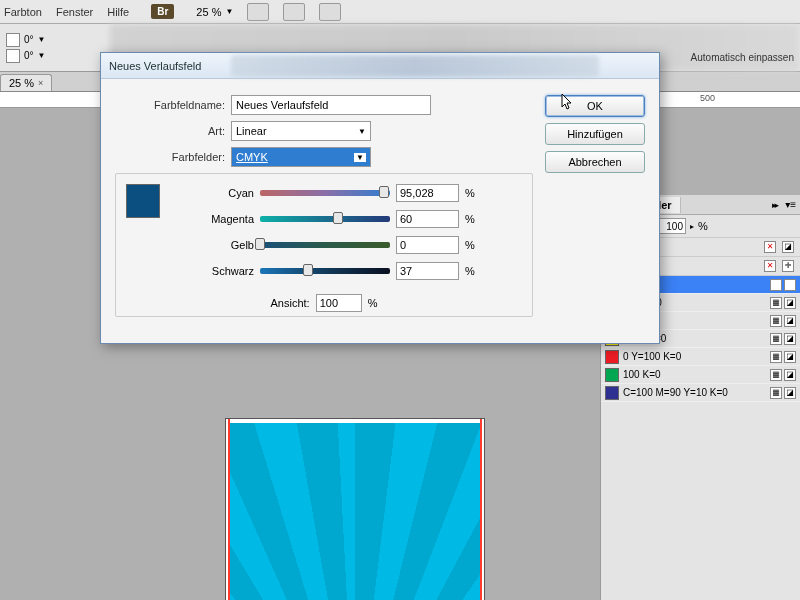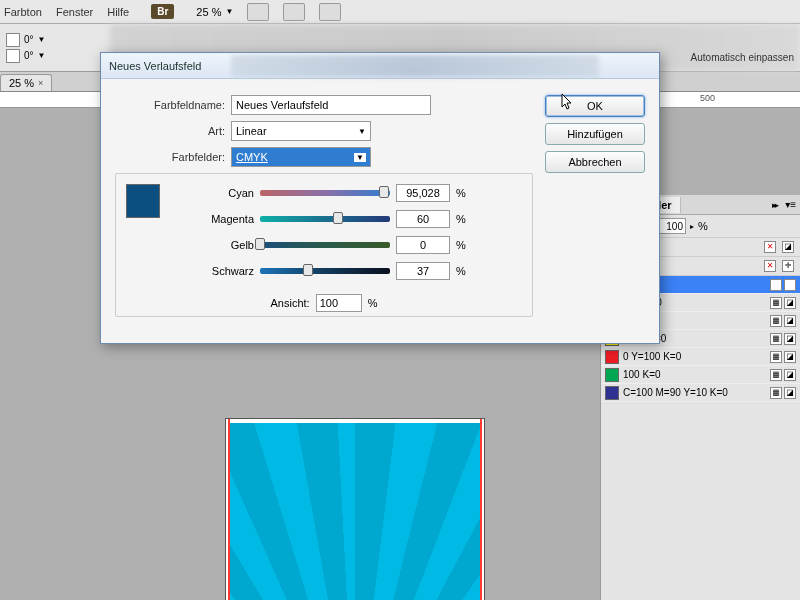--- a/index.html
+++ b/index.html
@@ -77,21 +77,21 @@
 .dialog .row select, .dialog .row .select { height: 20px; border: 1px solid #999; background: #fff; padding: 0 20px 0 4px; font-size: 11px; position: relative; display: inline-flex; align-items: center; }
 .dialog .row .select.hl { background: #2f7dd1; color: #fff; text-decoration: underline; }
 .dialog .row .select .arr { position: absolute; right: 4px; font-size: 8px; }
 .dialog .row .select.hl .arr { color: #000; background: #fff; padding: 0 2px; }
 .dialog .fieldset { border: 1px solid #ccc; border-radius: 2px; padding: 10px 10px 4px 10px; margin-top: 2px; }
 .dialog .preview { width: 34px; height: 34px; background: #0b4f81; border: 1px solid #666; margin-right: 6px; }
 .dialog .slider-row { display: flex; align-items: center; margin-bottom: 8px; gap: 6px; }
 .dialog .slider-row .sl-lbl { width: 80px; text-align: right; }
 .dialog .slider { width: 130px; height: 6px; position: relative; border-radius: 2px; }
 .dialog .slider .thumb { position: absolute; top: -4px; width: 10px; height: 12px; background: #e8e8e8; border: 1px solid #666; border-radius: 2px; transform: translateX(-50%); }
-.dialog .slider-row input { width: 54px; height: 18px; border: 1px solid #999; text-align: center; padding: 8px 3px; font-size: 11px; }
+.dialog .slider-row input { width: 63px; height: 18px; border: 1px solid #999; text-align: left; padding: 8px 3px; font-size: 11px; }
 .dialog .slider-row .pct { font-size: 11px; }
 .dialog .gradbar-row { display: flex; align-items: center; margin: 18px 0 10px 0; gap: 6px; }
 .dialog .gradbar { width: 210px; height: 14px; background: linear-gradient(90deg,#0a77b8,#0b4f81); border: 1px solid #555; position: relative; }
 .dialog .gradbar .stop { position: absolute; bottom: -10px; width: 10px; height: 10px; background: #333; border: 1px solid #000; transform: translateX(-50%); }
 .dialog .gradbar .mid { position: absolute; top: -10px; width: 8px; height: 8px; border: 1px solid #666; background: #fff; transform: translateX(-50%) rotate(45deg); }
 .dialog .pos-row { display: flex; align-items: center; justify-content: center; gap: 6px; margin-top: 6px; }
 .dialog .pos-row input { width: 46px; height: 18px; border: 1px solid #999; padding: 0 3px; font-size: 11px; }
 
 
 .cursor { position: absolute; width: 14px; height: 18px; pointer-events: none; }

